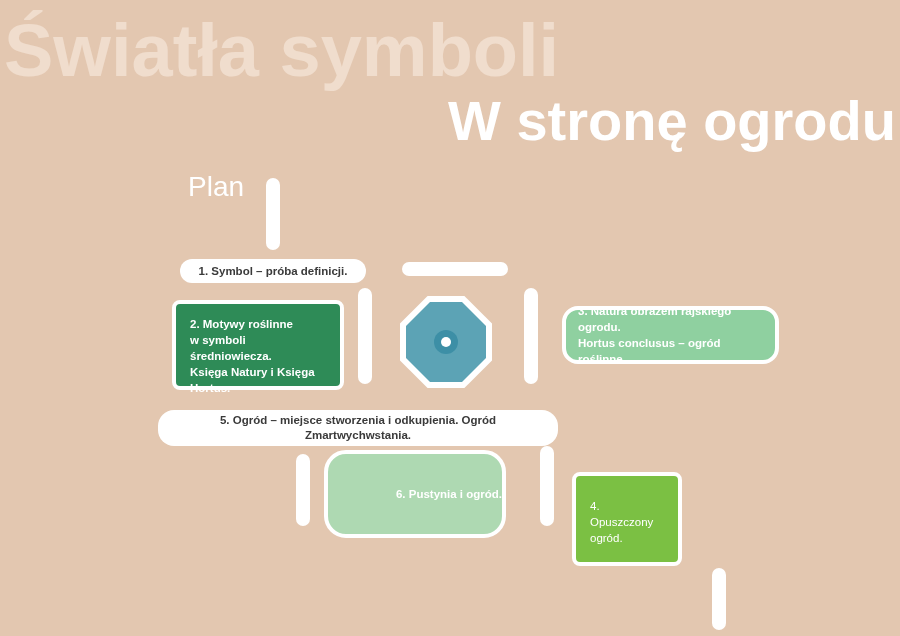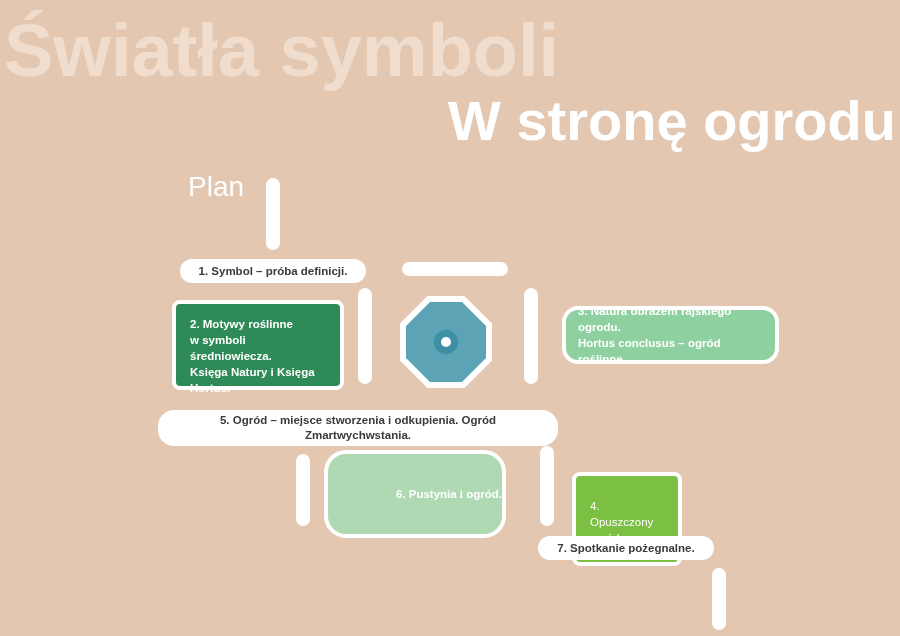--- a/index.html
+++ b/index.html
@@ -233,17 +233,14 @@
 
   <div class="abs node" id="node4">
     <div>4. Opuszczony</div>
     <div>ogród.</div>
   </div>
 
   <div class="abs node" id="node6">
     <span>6. Pustynia i ogród.</span>
   </div>
 
-  <div class="abs pill" id="node7">
-    <span>7. Spotkanie pożegnalne.</span>
-  </div>
 
 </div>
 
 </body></html>

